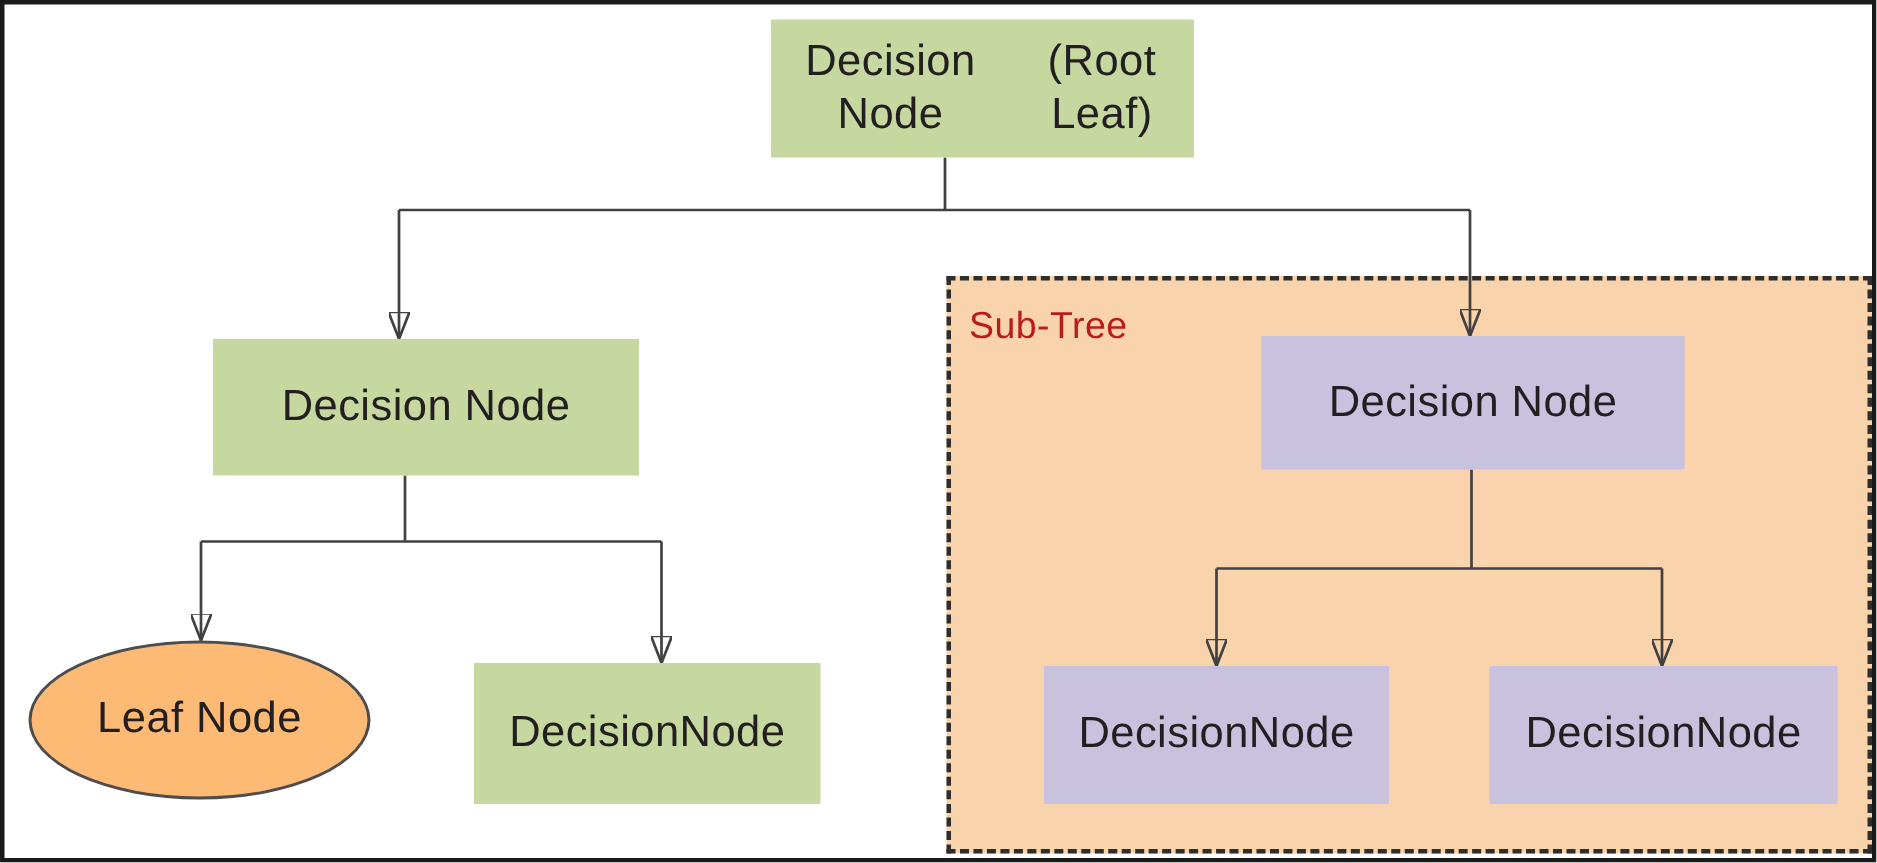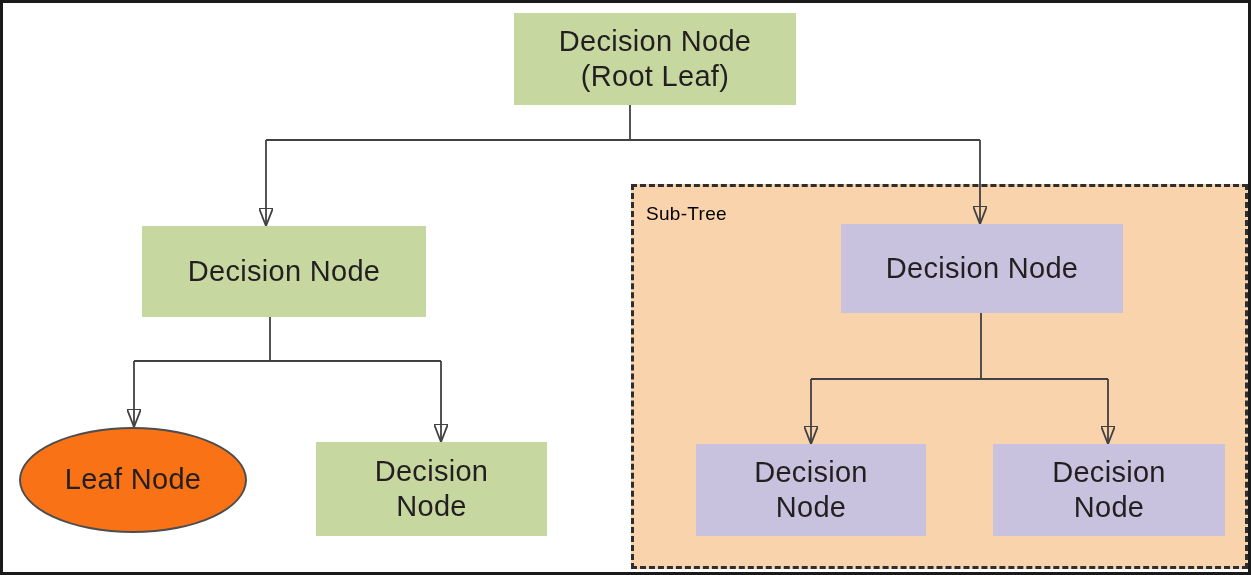--- a/index.html
+++ b/index.html
@@ -19,49 +19,49 @@
     left: 628px; top: 181px;
     width: 617px; height: 385px;
     box-sizing: border-box;
     background: #f9d3ab;
     border: 3px dashed #2e2e2e;
     z-index: 1;
   }
   .subtree-label {
     position: absolute;
     left: 12px; top: 16px;
-    font-size: 19px;
+    font-size: 25px;
     letter-spacing: 0.3px;
-    color: #000000;
+    color: #b91c1c;
   }
   .connectors {
     position: absolute;
     left: 0; top: 0;
     width: 1245px; height: 569px;
     z-index: 2;
   }
   .connectors path { stroke: #414042; stroke-width: 1.8; fill: none; }
   .node {
     position: absolute;
     display: flex;
-    flex-direction: column;
+    flex-direction: row;
     align-items: center;
     justify-content: center;
     text-align: center;
     font-size: 29px;
     line-height: 1.22;
     letter-spacing: 0.3px;
     z-index: 3;
     box-sizing: border-box;
   }
   .node span { display: block; }
   .decision-green { background: #c6d7a0; }
   .decision-purple { background: #c9c2de; }
   .leaf {
-    background: #f97316;
+    background: #fdba74;
     border: 2px solid #4d4d4f;
     border-radius: 50%;
   }
 </style>
 </head>
 <body>
 
 <div class="figure">
 
   <div class="subtree">

